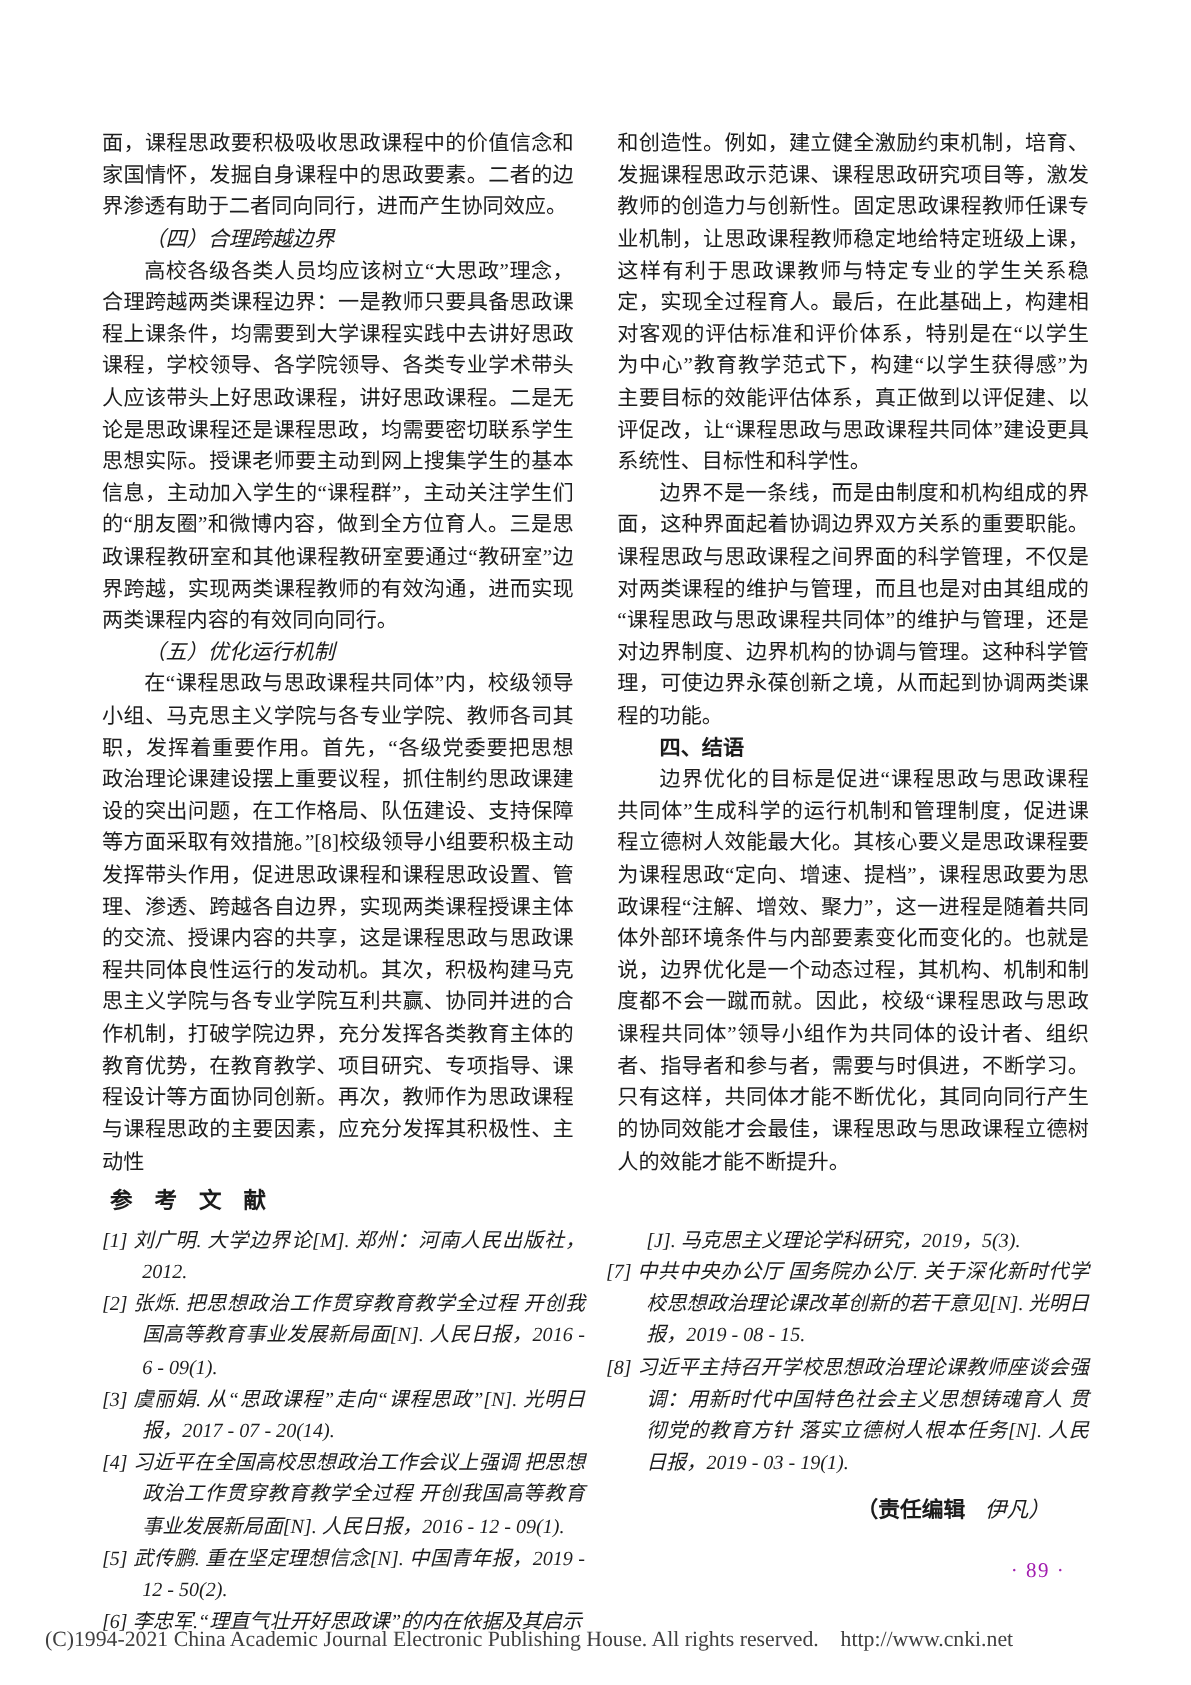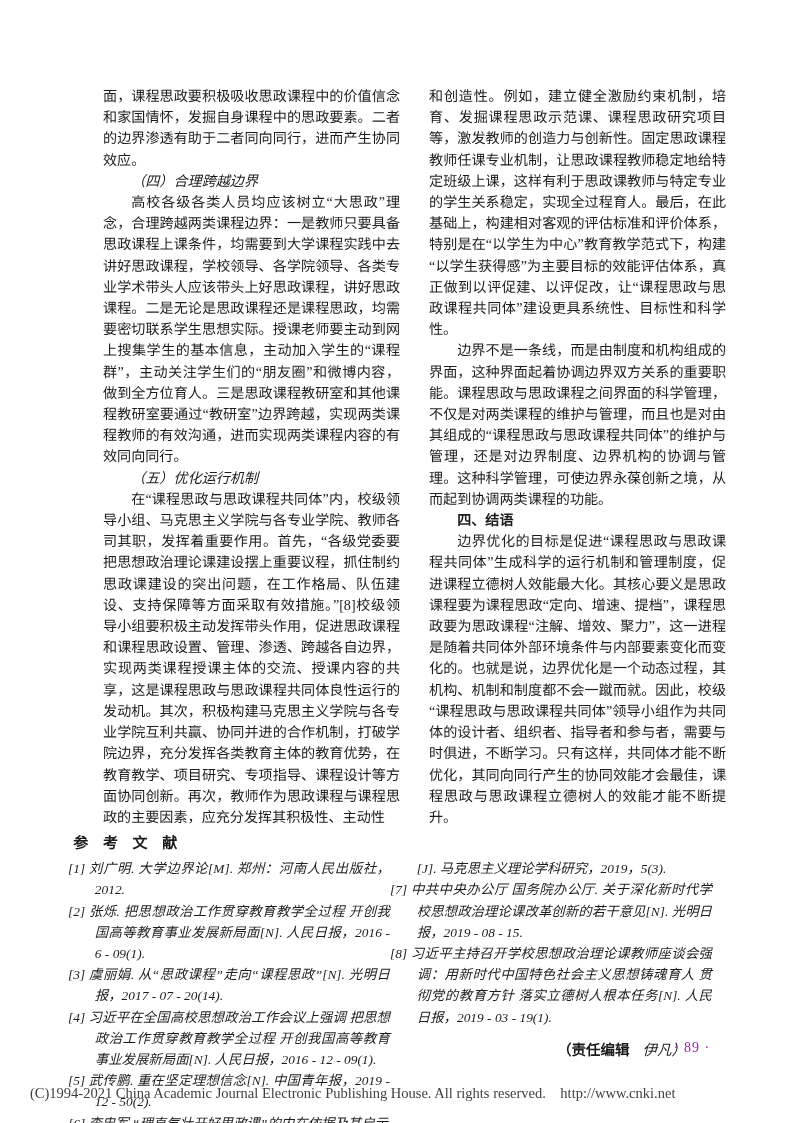--- a/index.html
+++ b/index.html
@@ -11,21 +11,21 @@
     overflow: hidden;
     font-family: "Liberation Serif", "DejaVu Serif", serif;
     color: #1c1c1c;
   }
   .content {
     position: absolute;
     left: 68px;
     top: 86px;
     width: 658px;
   }
-  .columns { display: flex; gap: 29px; margin-left: 35px; }
+  .columns { display: flex; gap: 29px; }
   .col {
     width: 322px;
     font-size: 14.1px;
     line-height: 21.2px;
     text-align: justify;
   }
   .col p { margin: 0; text-indent: 2em; }
   .col p.cont { text-indent: 0; }
   .sec-h {
     font-style: italic;
@@ -40,21 +40,21 @@
     margin: 0;
   }
   .refs-heading {
     font-weight: bold;
     font-family: "Liberation Sans", "DejaVu Sans", sans-serif;
     font-size: 15px;
     line-height: 22px;
     letter-spacing: 0.35em;
     margin: 4px 0 4px 0.35em; 
   }
-  .refs { display: flex; }
+  .refs { display: flex; gap: 14px; }
   .ref-col {
     width: 322px;
     font-size: 13.4px;
     line-height: 21.2px;
     text-align: justify;
     font-style: italic;
   }
   .ref { margin: 0; padding-left: 2em; text-indent: -2em; }
   .ref.cont { text-indent: 0; }
   .editor {

